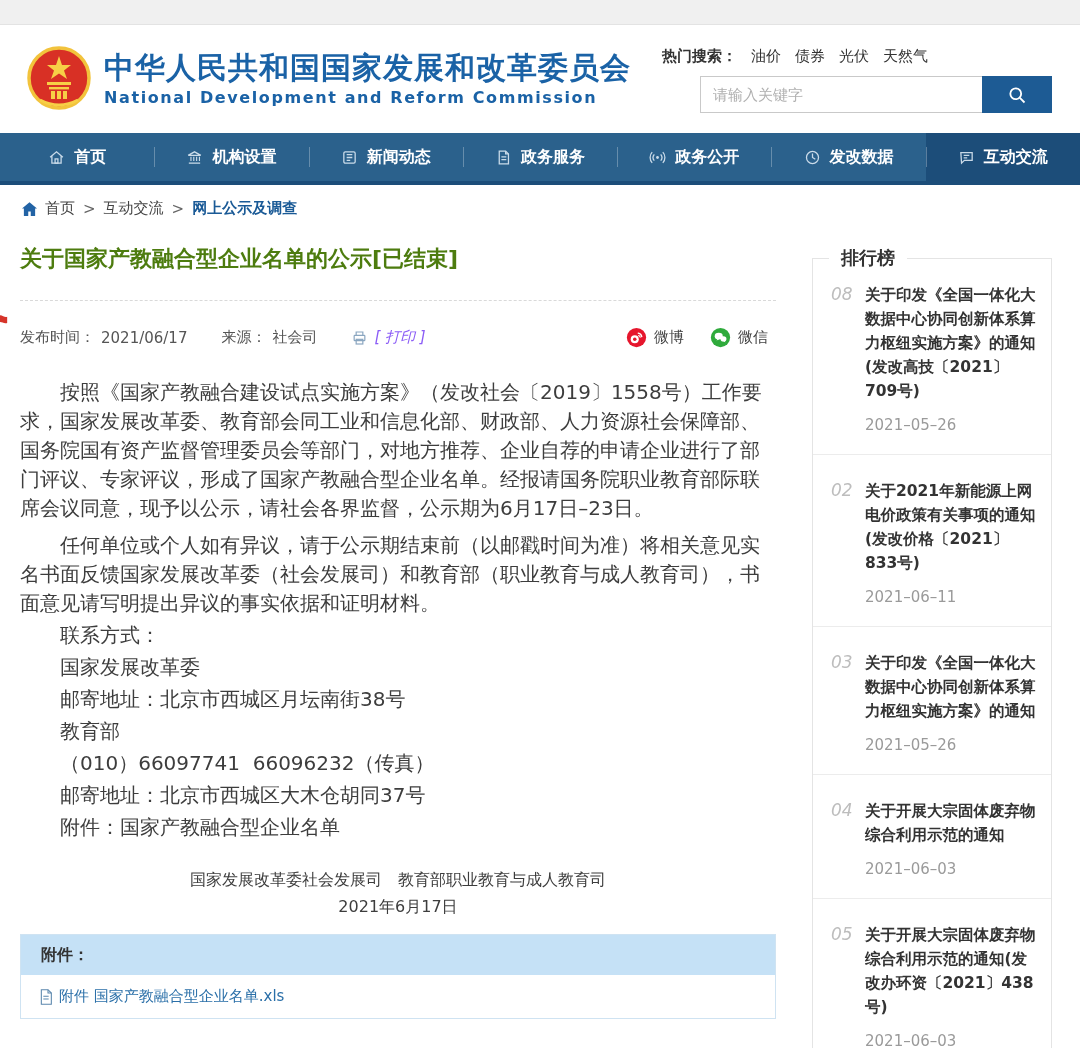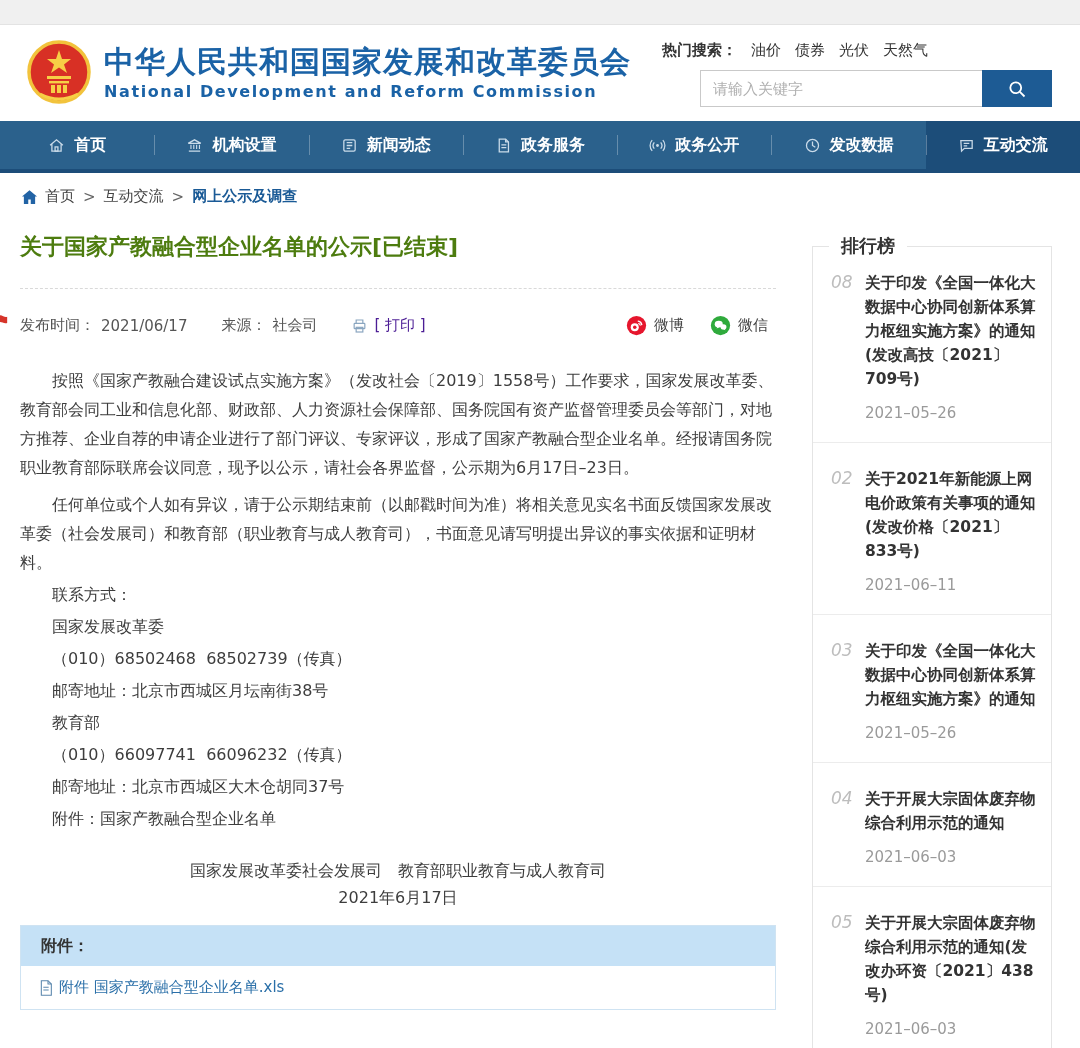--- a/index.html
+++ b/index.html
@@ -6,21 +6,21 @@
   html,body { margin:0; padding:0; }
   body {
     width:1080px; height:1048px; overflow:hidden; background:#fff;
     font-family:"DejaVu Sans","Liberation Sans",sans-serif; color:#333;
     position:relative;
   }
   
   .topstrip { height:25px; background:#f0f0f0; border-bottom:1px solid #e3e3e3; }
 
   
-  .header { height:96px; display:flex; align-items:center; padding:0 28px 0 26px; background:#fff; }
+  .header { height:108px; display:flex; align-items:center; padding:0 28px 0 26px; background:#fff; }
   .logo { width:66px; height:70px; flex:0 0 auto; margin-right:12px; }
   .titles { line-height:1.15; }
   .title-cn { font-size:30px; font-weight:bold; color:#1a62a6; letter-spacing:1px; }
   .title-en { font-size:16px; font-weight:600; color:#1a62a6; letter-spacing:1.6px; margin-top:3px; }
   .header-right { margin-left:auto; width:392px; }
   .hot-row { font-size:15px; color:#333; display:flex; gap:14px; margin:2px 0 10px 2px; }
   .hot-label { font-weight:bold; }
   .hot-term { color:#333; cursor:pointer; }
   .search-row { display:flex; height:37px;padding-left:40px; }
   .search-input { flex:1; border:1px solid #c9c9c9; border-right:none; padding:0 12px; font-size:15px; color:#333; outline:none; }
@@ -44,26 +44,26 @@
   
   .page { padding:0 28px 0 20px; }
   .layout { display:flex; gap:36px; align-items:flex-start; }
   .main { flex:1; min-width:0; }
 
   .article-title { font-size:22px; font-weight:bold; color:#4d7c0f; margin:26px 0 0 0; }
   .dashed { border:none; border-top:1px dashed #d9d9d9; margin:26px 0 0 0; }
 
   .meta-row { margin-top:26px; display:flex; align-items:center; font-size:15px; color:#555; }
   .meta-item { margin-right:34px; display:flex; align-items:center; gap:6px; }
-  .print-link { color:#4c1d95; cursor:pointer; }
+  .print-link { color:#8b5cf6; cursor:pointer;font-style:italic; }
   .share-group { margin-left:auto; display:flex; align-items:center; gap:26px; margin-right:8px; }
   .share { display:flex; align-items:center; gap:7px; font-size:15px; color:#444; cursor:pointer; }
 
   .article { margin-top:30px; }
-  .article p { margin:0; font-size:16px; line-height:29px; color:#3d3d3d; text-indent:2em; }
+  .article p { margin:0; font-size:20px; line-height:29px; color:#3d3d3d; text-indent:2em; }
   .article p.p2 { margin-top:8px; }
   .article p.cline { margin-top:3px; }
 
   .signature { margin-top:28px; text-align:center; font-size:16px; color:#3d3d3d; }
   .sign-date { margin-top:6px; text-align:center; font-size:16px; color:#3d3d3d; }
 
   .attach-box { margin-top:16px; border:1px solid #cfe3f2; }
   .attach-head { background:#c5e1f6; height:40px; line-height:40px; padding-left:20px; font-size:16px; font-weight:bold; color:#333; }
   .attach-body { background:#fff; padding:12px 18px; display:flex; align-items:center; gap:6px; }
   .attach-link { color:#2a6fa8; font-size:15px; cursor:pointer; }
@@ -256,21 +256,20 @@
             <span>微信</span>
           </span>
         </span>
       </div>
 
       <div class="article">
         <p>按照《国家产教融合建设试点实施方案》（发改社会〔2019〕1558号）工作要求，国家发展改革委、教育部会同工业和信息化部、财政部、人力资源社会保障部、国务院国有资产监督管理委员会等部门，对地方推荐、企业自荐的申请企业进行了部门评议、专家评议，形成了国家产教融合型企业名单。经报请国务院职业教育部际联席会议同意，现予以公示，请社会各界监督，公示期为6月17日–23日。</p>
         <p class="p2">任何单位或个人如有异议，请于公示期结束前（以邮戳时间为准）将相关意见实名书面反馈国家发展改革委（社会发展司）和教育部（职业教育与成人教育司），书面意见请写明提出异议的事实依据和证明材料。</p>
         <p class="cline">联系方式：</p>
         <p class="cline">国家发展改革委</p>
-        <p class="cline">（010）68502468&nbsp;&nbsp;68502739（传真）</p>
         <p class="cline">邮寄地址：北京市西城区月坛南街38号</p>
         <p class="cline">教育部</p>
         <p class="cline">（010）66097741&nbsp;&nbsp;66096232（传真）</p>
         <p class="cline">邮寄地址：北京市西城区大木仓胡同37号</p>
         <p class="cline">附件：国家产教融合型企业名单</p>
       </div>
 
       <div class="signature">国家发展改革委社会发展司　教育部职业教育与成人教育司</div>
       <div class="sign-date">2021年6月17日</div>
 

